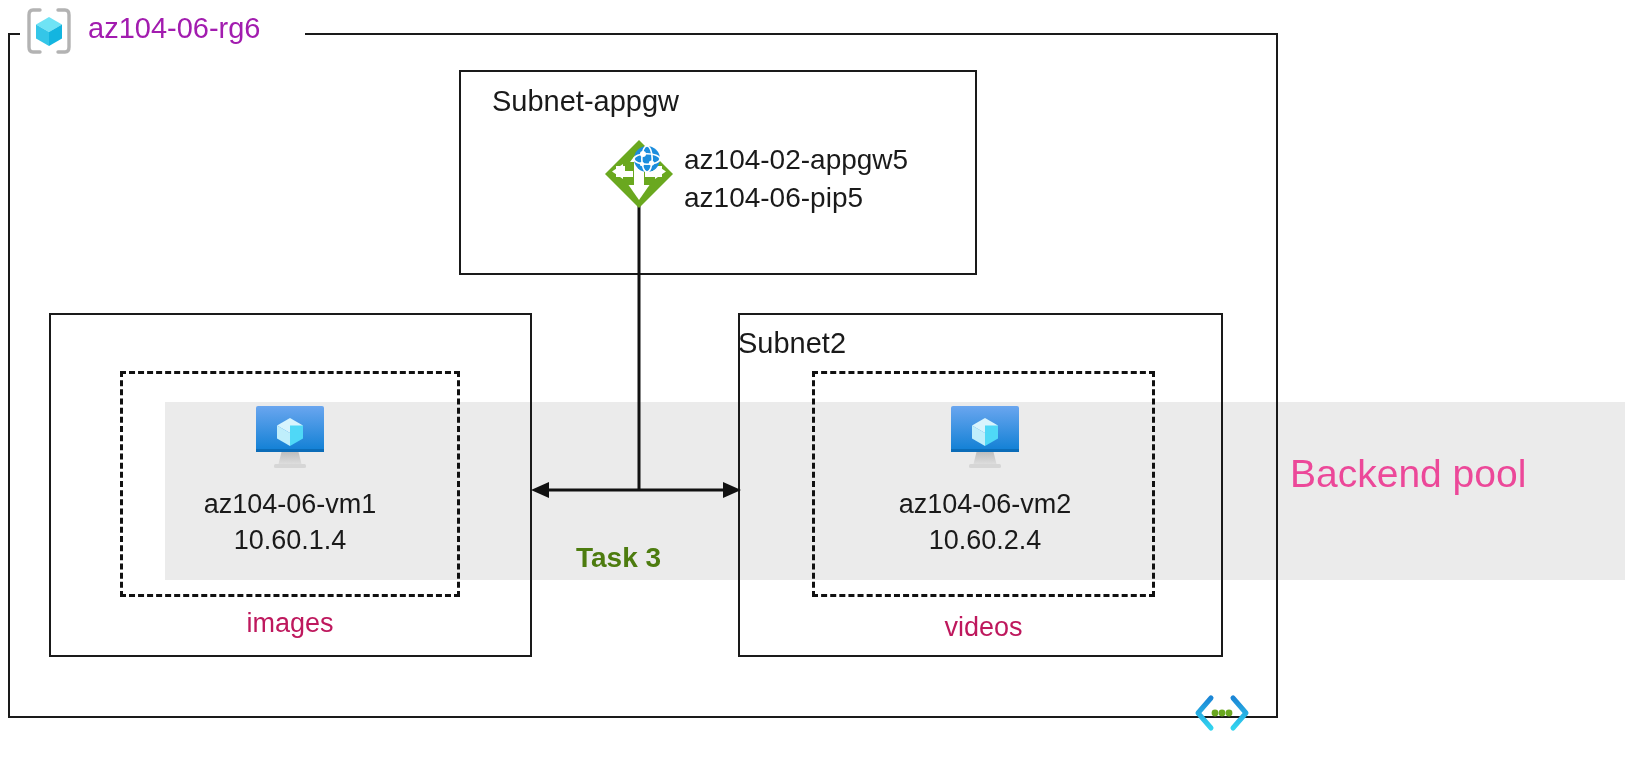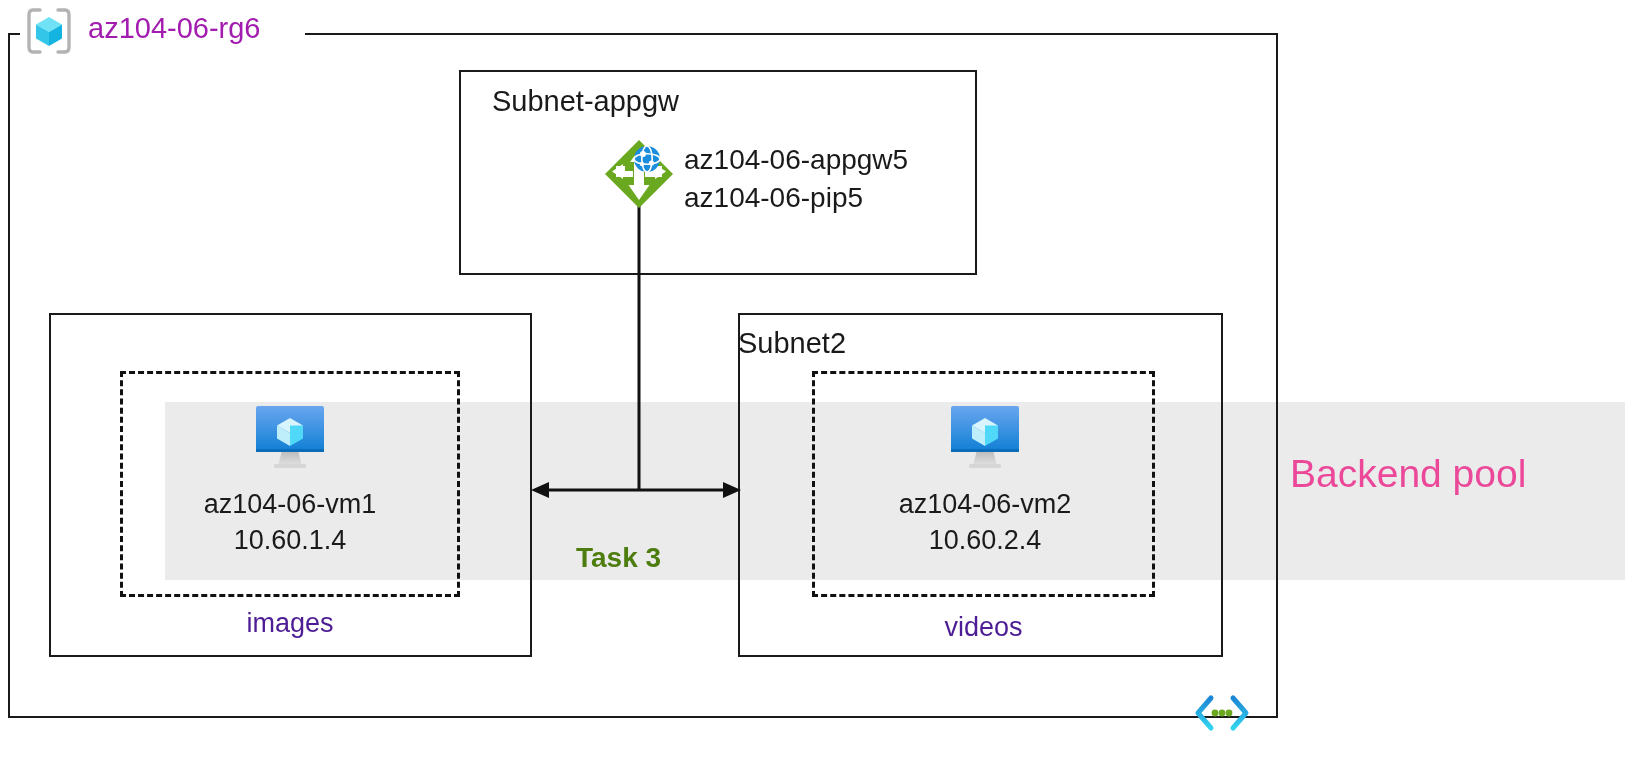--- a/index.html
+++ b/index.html
@@ -131,21 +131,21 @@
     font-size: 27px;
     line-height: 36px;
     color: #1a1a1a;
     white-space: nowrap;
   }
 
   
   .subnet-caption {
     position: absolute;
     font-size: 27px;
-    color: #4c1d95;
+    color: #be185d;
     z-index: 6;
     white-space: nowrap;
   }
   #caption1 { left: 120px; top: 608px; width: 340px; text-align: center; }
   #caption2 { left: 812px; top: 612px; width: 343px; text-align: center; }
 
   
   .appgw-icon {
     position: absolute;
     left: 603px;
@@ -243,21 +243,21 @@
 
       <circle cx="44" cy="21" r="13" fill="#1b8ddd"></circle>
       <ellipse cx="44" cy="21" rx="13" ry="5.2" fill="none" stroke="#ffffff" stroke-width="1.6"></ellipse>
       <ellipse cx="44" cy="21" rx="5.2" ry="13" fill="none" stroke="#ffffff" stroke-width="1.6"></ellipse>
       <circle cx="40" cy="16" r="3" fill="#ffffff"></circle>
       <circle cx="48.5" cy="25" r="2.6" fill="#ffffff"></circle>
       <circle cx="39" cy="26" r="2.2" fill="#ffffff"></circle>
     </svg>
   </div>
   <div class="appgw-labels">
-    <div class="appgw-line">az104-06-appgw5</div>
+    <div class="appgw-line">az104-02-appgw5</div>
     <div class="appgw-line">az104-06-pip5</div>
   </div>
 
   <div class="subnet-box" id="subnet1-box"></div>
   <div class="dashed-box" id="dashed1"></div>
 
   <div class="vm-group" id="vm1-group">
     <svg class="vm-icon" viewBox="0 0 76 72">
       <defs>
         <linearGradient id="scr1" x1="0" y1="0" x2="0" y2="1">

